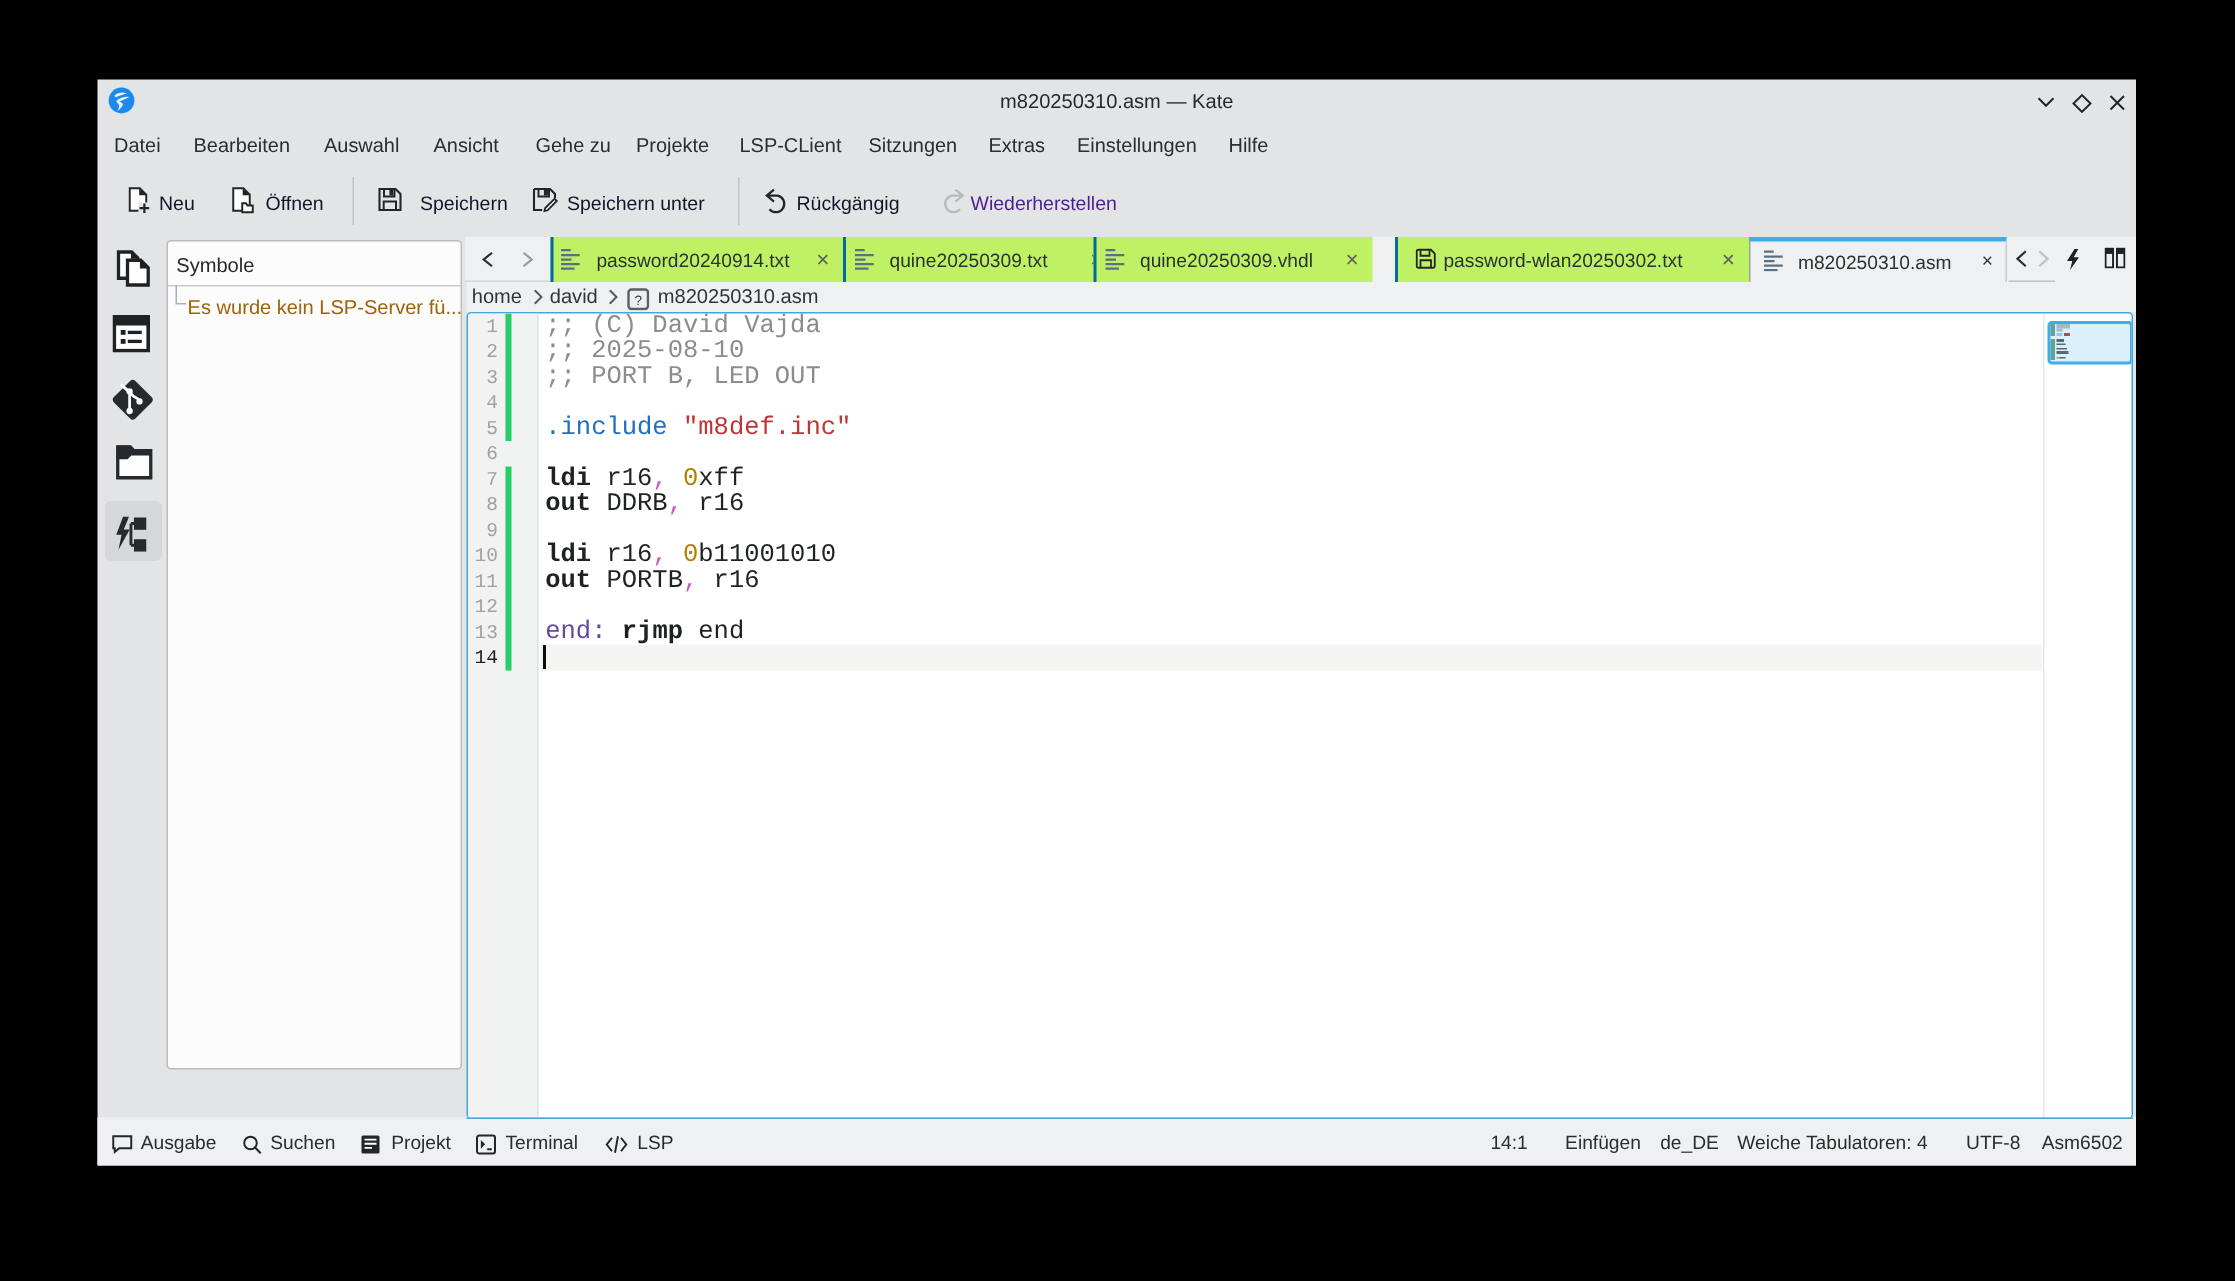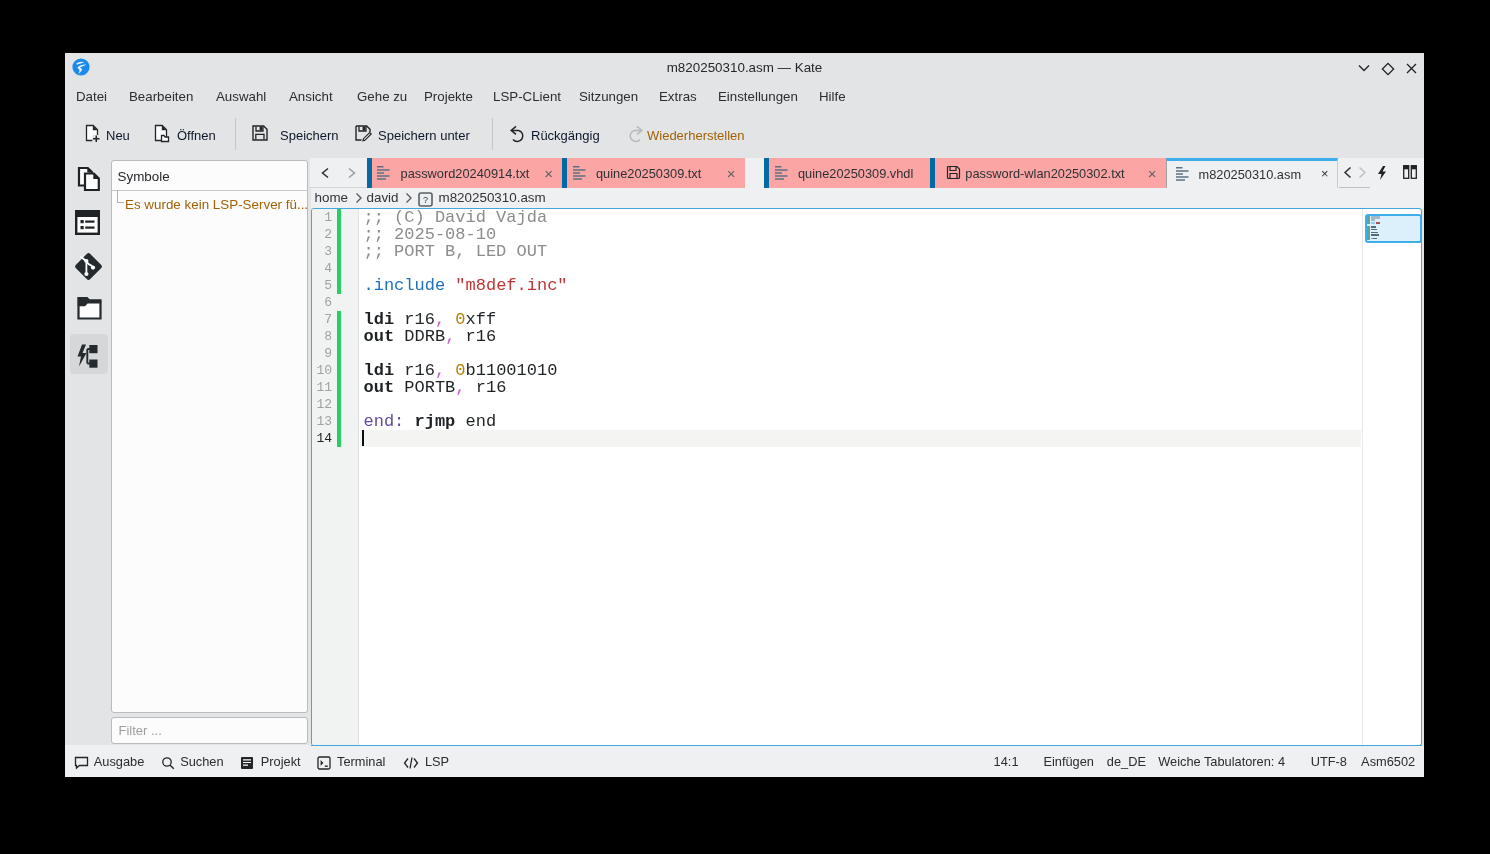--- a/index.html
+++ b/index.html
@@ -18,21 +18,21 @@
 
 .tbtxt { position:absolute; top:75px; font-size:13px; color:#0f172a; }
 .tbsep { position:absolute; top:65px; width:1px; height:32px; background:#c3c5c6; }
 
 
 #panel { position:absolute; left:45.5px; top:107px; width:197.5px; height:553px; background:#fcfcfc; border:1px solid #b9bbbd; border-radius:3px; }
 #filter { position:absolute; left:45.5px; top:664px; width:197.5px; height:27px; background:#fcfcfc; border:1px solid #b9bbbd; border-radius:3px; font-size:13px; color:#9d9fa1; line-height:25px; padding-left:7px; }
 
 
 #tabstrip { position:absolute; left:245px; top:105px; width:1114px; height:30px; background:#eff0f1; }
-.tab { position:absolute; top:0; height:30px; background:#fca5a5; border-left:5px solid #0369a1; font-size:12.8px; color:#2e3134; }
+.tab { position:absolute; top:0; height:30px; background:#bef264; border-left:2px solid #0369a1; font-size:12.8px; color:#2e3134; }
 .tab .lbl { position:absolute; top:8px; }
 .tab .cls { position:absolute; top:7px; font-size:15px; color:#5c6063; }
 #tabactive .lbl, #tabactive .cls { position:absolute; }
 #tabactive { position:absolute; top:0; height:30px; background:#eff0f1; border-top:3px solid #3daee9; border-left:1px solid #9fa1a3; border-right:1px solid #c9cbcc; font-size:12.8px; color:#2e3134; }
 
 
 #crumb { position:absolute; left:246px; top:135px; width:1113px; height:19.5px; background:#eff0f1; font-size:13.4px; color:#303539; }
 
 
 #editor { position:absolute; left:246px; top:154.5px; width:1111px; height:538px; background:#fff; border:1px solid #43a7dd; border-radius:3px; overflow:hidden; }
@@ -120,21 +120,21 @@
     <div class="tbsep" style="left:427px"></div>
     <svg class="icon" style="left:444px;top:72px" width="18" height="18" viewBox="0 0 18 18">
         <path d="M3 5.4 H9.5 A5.6 5.6 0 1 1 4 14.5" stroke="#232629" stroke-width="1.5" fill="none"></path>
         <path d="M7 1.4 L2.2 5.4 L7 9.4" stroke="#232629" stroke-width="1.5" fill="none"></path>
       </svg>
     <span class="tbtxt abs" style="left:466px">Rückgängig</span>
     <svg class="icon" style="left:561px;top:72px" width="18" height="18" viewBox="0 0 18 18">
         <path d="M15 5.4 H8.5 A5.6 5.6 0 1 0 14 14.5" stroke="#b7babc" stroke-width="1.5" fill="none"></path>
         <path d="M11 1.4 L15.8 5.4 L11 9.4" stroke="#b7babc" stroke-width="1.5" fill="none"></path>
       </svg>
-    <span class="tbtxt abs" style="left:582px;color:#a16207">Wiederherstellen</span>
+    <span class="tbtxt abs" style="left:582px;color:#4c1d95">Wiederherstellen</span>
   </div>
   <div id="sidebar">
     <svg class="icon" style="left:11.5px;top:112.5px" width="24" height="26" viewBox="0 0 24 26">
         <path d="M2 2 H10.8 L14.8 6 V19.5 H2 Z" fill="#fdfdfd" stroke="#1e2225" stroke-width="2.2"></path>
         <path d="M10.3 1.8 L15 6.5 H10.3 Z" fill="#1e2225"></path>
         <path d="M8 7.5 H16.8 L21.8 12.5 V24 H8 Z" fill="#fdfdfd" stroke="#1e2225" stroke-width="2.2"></path>
         <path d="M16.3 7.3 L22 13 H16.3 Z" fill="#1e2225"></path>
       </svg>
     <svg class="icon" style="left:10px;top:157px" width="25" height="25" viewBox="0 0 25 25">
         <rect x="1.2" y="1.2" width="22.6" height="22.6" fill="#fdfdfd" stroke="#1e2225" stroke-width="2.4"></rect>
@@ -165,21 +165,20 @@
         <rect x="15.3" y="16.5" width="8.2" height="8.2" fill="#242a2e"></rect>
       </svg>
   </div>
   <div id="panel">
     <div class="abs" style="left:6px;top:7.5px;font-size:13.4px;color:#26292c">Symbole</div>
     <div class="abs" style="left:0;top:28.5px;width:100%;height:1px;background:#c8cacb"></div>
     <div class="abs" style="left:5px;top:29px;width:1px;height:12px;background:#aeb0b2"></div>
     <div class="abs" style="left:5px;top:41px;width:7px;height:1px;background:#aeb0b2"></div>
     <div class="abs" style="left:13.5px;top:36px;font-size:13.4px;color:#a16207">Es wurde kein LSP-Server fü...</div>
   </div>
-  <div id="filter">Filter ...</div>
   <div id="tabstrip">
     <svg class="icon" style="left:10px;top:9px" width="10" height="12" viewBox="0 0 10 12">
         <path d="M8 1.5 L2.5 6 L8 10.5" stroke="#2a2e31" stroke-width="1.5" fill="none"></path>
       </svg>
     <svg class="icon" style="left:37px;top:9px" width="10" height="12" viewBox="0 0 10 12">
         <path d="M2 1.5 L7.5 6 L2 10.5" stroke="#999c9e" stroke-width="1.5" fill="none"></path>
       </svg>
     <div class="abs" style="left:0;top:29px;width:57px;height:1px;background:#d4d5d6"></div>
     <div class="tab" style="left:56.6px;width:195.4px">
       <svg class="icon" style="left:4.5px;top:7px" width="15" height="15" viewBox="0 0 15 15">
@@ -188,21 +187,21 @@
       <span class="lbl" style="left:29px">password20240914.txt</span>
       <span class="cls" style="right:9px">×</span>
     </div>
     <div class="tab" style="left:252px;width:182.6px">
       <svg class="icon" style="left:4.5px;top:7px" width="15" height="15" viewBox="0 0 15 15">
           <path d="M1 1.7 H7.5 M1 5 H13.5 M1 8 H8 M1 11 H13.5 M1 14 H10" stroke="#5a7184" stroke-width="1.5"></path>
         </svg>
       <span class="lbl" style="left:29px">quine20250309.txt</span>
       <span class="cls" style="right:9px">×</span>
     </div>
-    <div class="tab" style="left:454px;width:185.7px">
+    <div class="tab" style="left:419px;width:185.7px">
       <svg class="icon" style="left:4.5px;top:7px" width="15" height="15" viewBox="0 0 15 15">
           <path d="M1 1.7 H7.5 M1 5 H13.5 M1 8 H8 M1 11 H13.5 M1 14 H10" stroke="#5a7184" stroke-width="1.5"></path>
         </svg>
       <span class="lbl" style="left:29px">quine20250309.vhdl</span>
       <span class="cls" style="right:9px">×</span>
     </div>
     <div class="tab" style="left:620.3px;width:235.3px">
       <svg class="icon" style="left:11px;top:7px" width="15" height="15" viewBox="0 0 15 15">
           <path d="M1.5 2.5 A1 1 0 0 1 2.5 1.5 H11 L13.5 4 V12.5 A1 1 0 0 1 12.5 13.5 H2.5 A1 1 0 0 1 1.5 12.5 Z" stroke="#232629" stroke-width="1.2" fill="none"></path>
           <path d="M4 1.8 V5.5 H10 V1.8" stroke="#232629" stroke-width="1.2" fill="none"></path>

